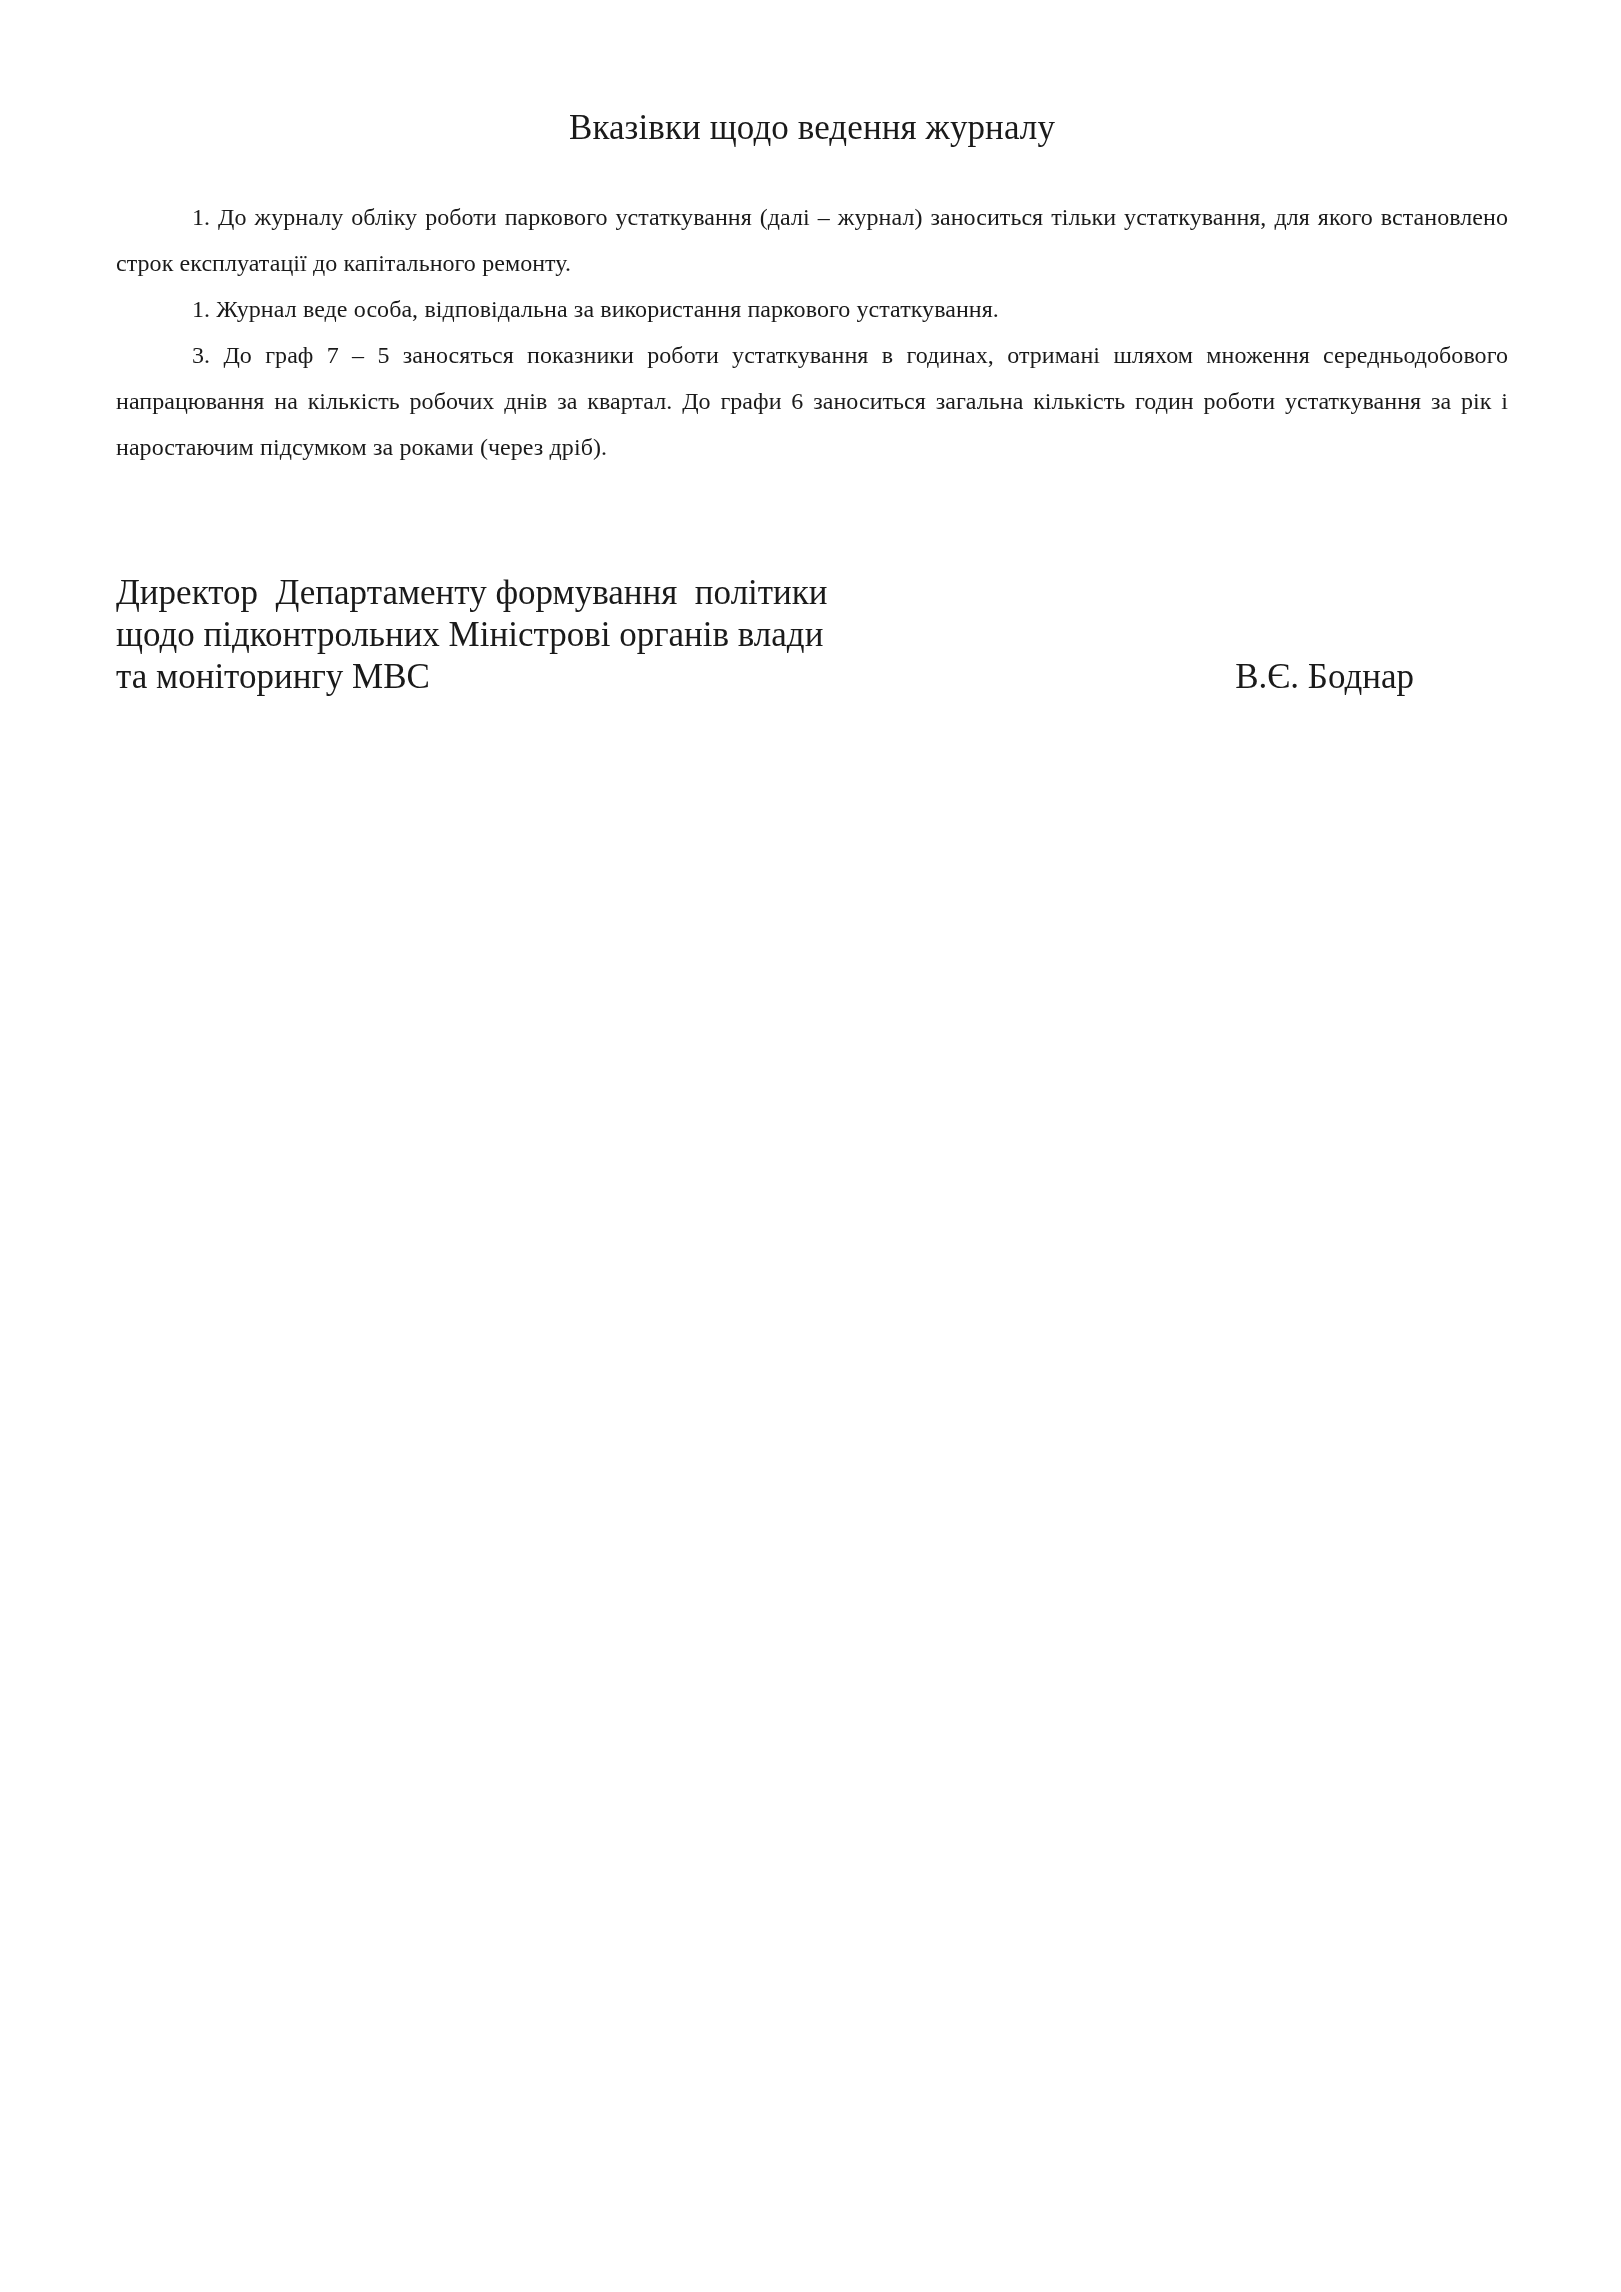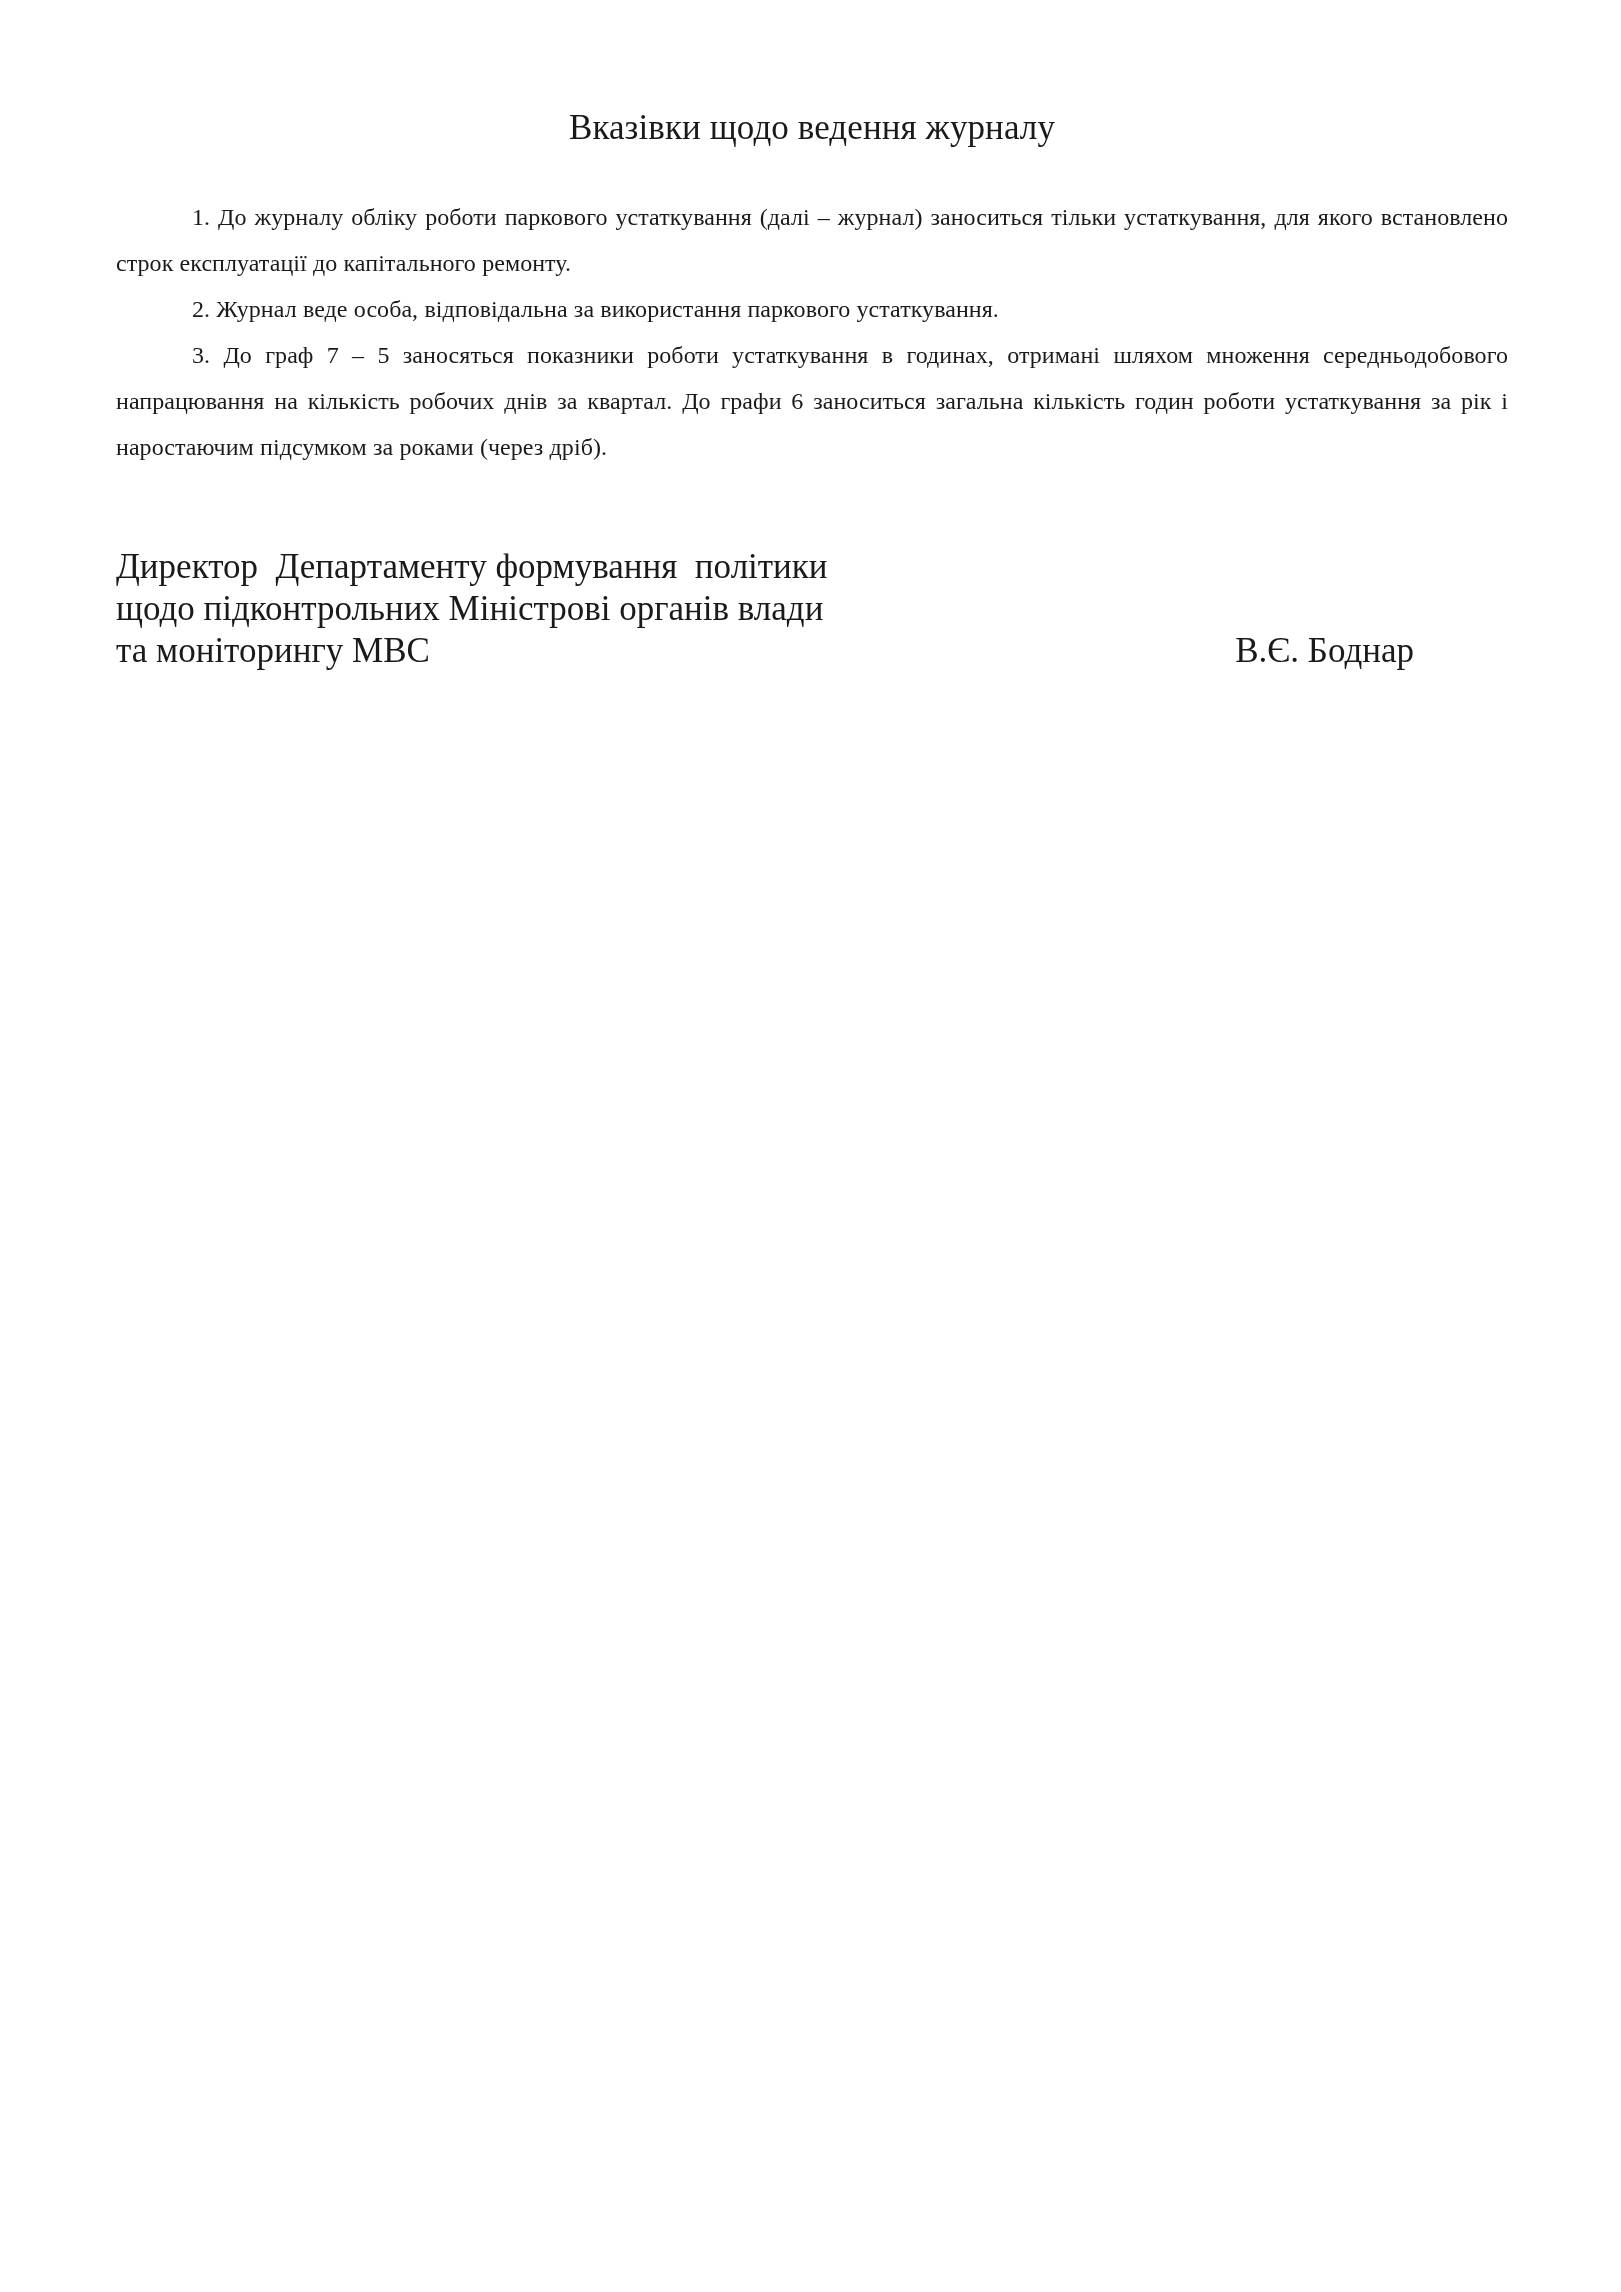--- a/index.html
+++ b/index.html
@@ -44,21 +44,21 @@
     margin: 0;
     font-size: 24px;
     line-height: 46px;
     text-align: justify;
     text-indent: 76px;
     letter-spacing: 0.05px;
     word-spacing: 0.2px;
     hyphens: manual;
   }
   .sign-block {
-    margin-top: 76px;
+    margin-top: 102px;
     position: relative;
   }
   .sign-lines {
     font-size: 35px;
     line-height: 42px;
     text-align: left;
     white-space: pre;
   }
   .sign-row-last {
     display: flex;
@@ -78,21 +78,21 @@
 </head>
 <body>
 
 <div class="page">
   <div class="content">
 
     <h1 class="doc-title">Вказівки щодо ведення журналу</h1>
 
     <div class="body-block">
       <p class="para">1. До журналу обліку роботи паркового устаткування (далі – журнал) заноситься тільки устаткування, для якого встановлено строк експлуатації до капітального ремонту.</p>
-      <p class="para">2. Журнал веде особа, відповідальна за використання паркового устаткування.</p>
+      <p class="para">1. Журнал веде особа, відповідальна за використання паркового устаткування.</p>
       <p class="para">3. До граф 7 – 5 заносяться показники роботи устаткування в годинах, отримані шляхом множення середньодобового напрацювання на кількість робочих днів за квартал. До графи 6 заноситься загальна кількість годин роботи устаткування за рік і наростаючим підсумком за роками (через дріб).</p>
     </div>
 
     <div class="sign-block">
       <div class="sign-lines">Директор  Департаменту формування  політики</div>
       <div class="sign-lines">щодо підконтрольних Міністрові органів влади</div>
       <div class="sign-row-last">
         <span class="sign-role-last">та моніторингу МВС</span>
         <span class="sign-name">В.Є. Боднар</span>
       </div>

